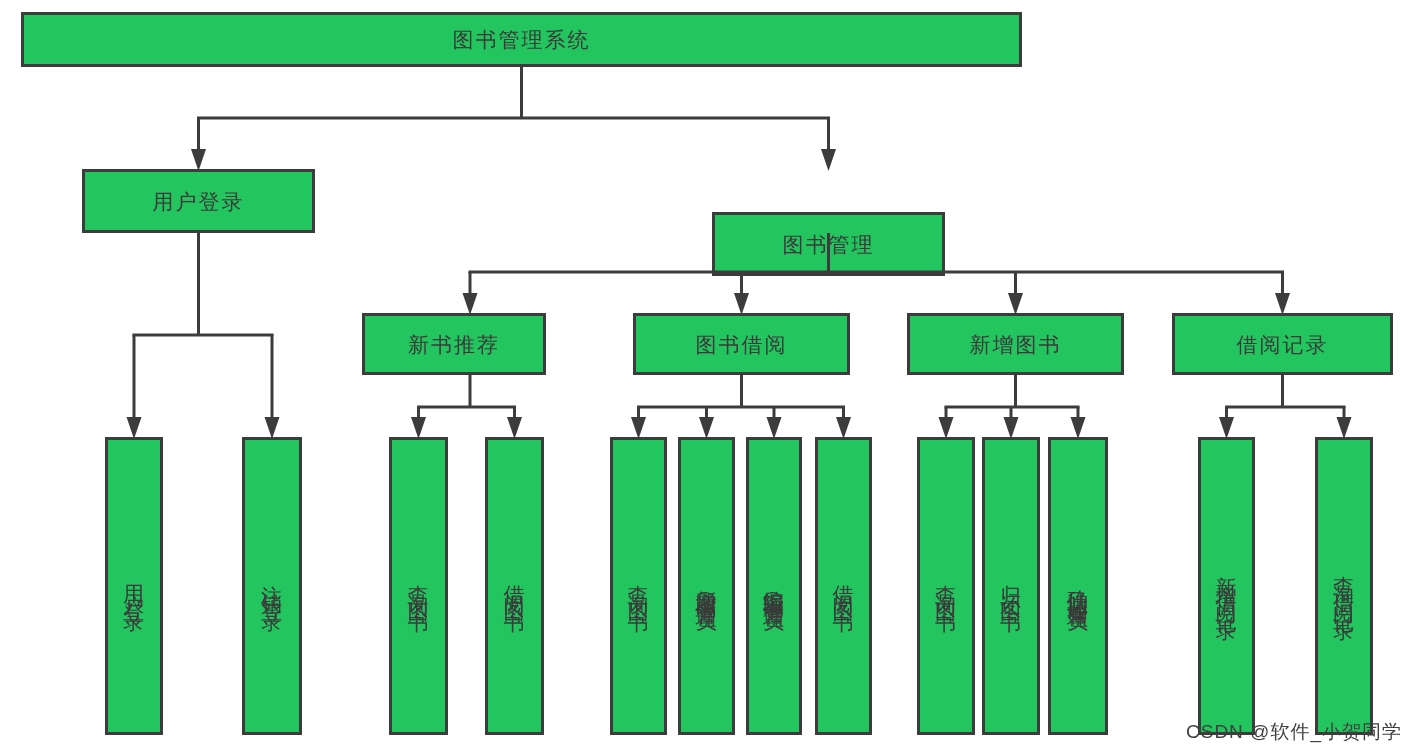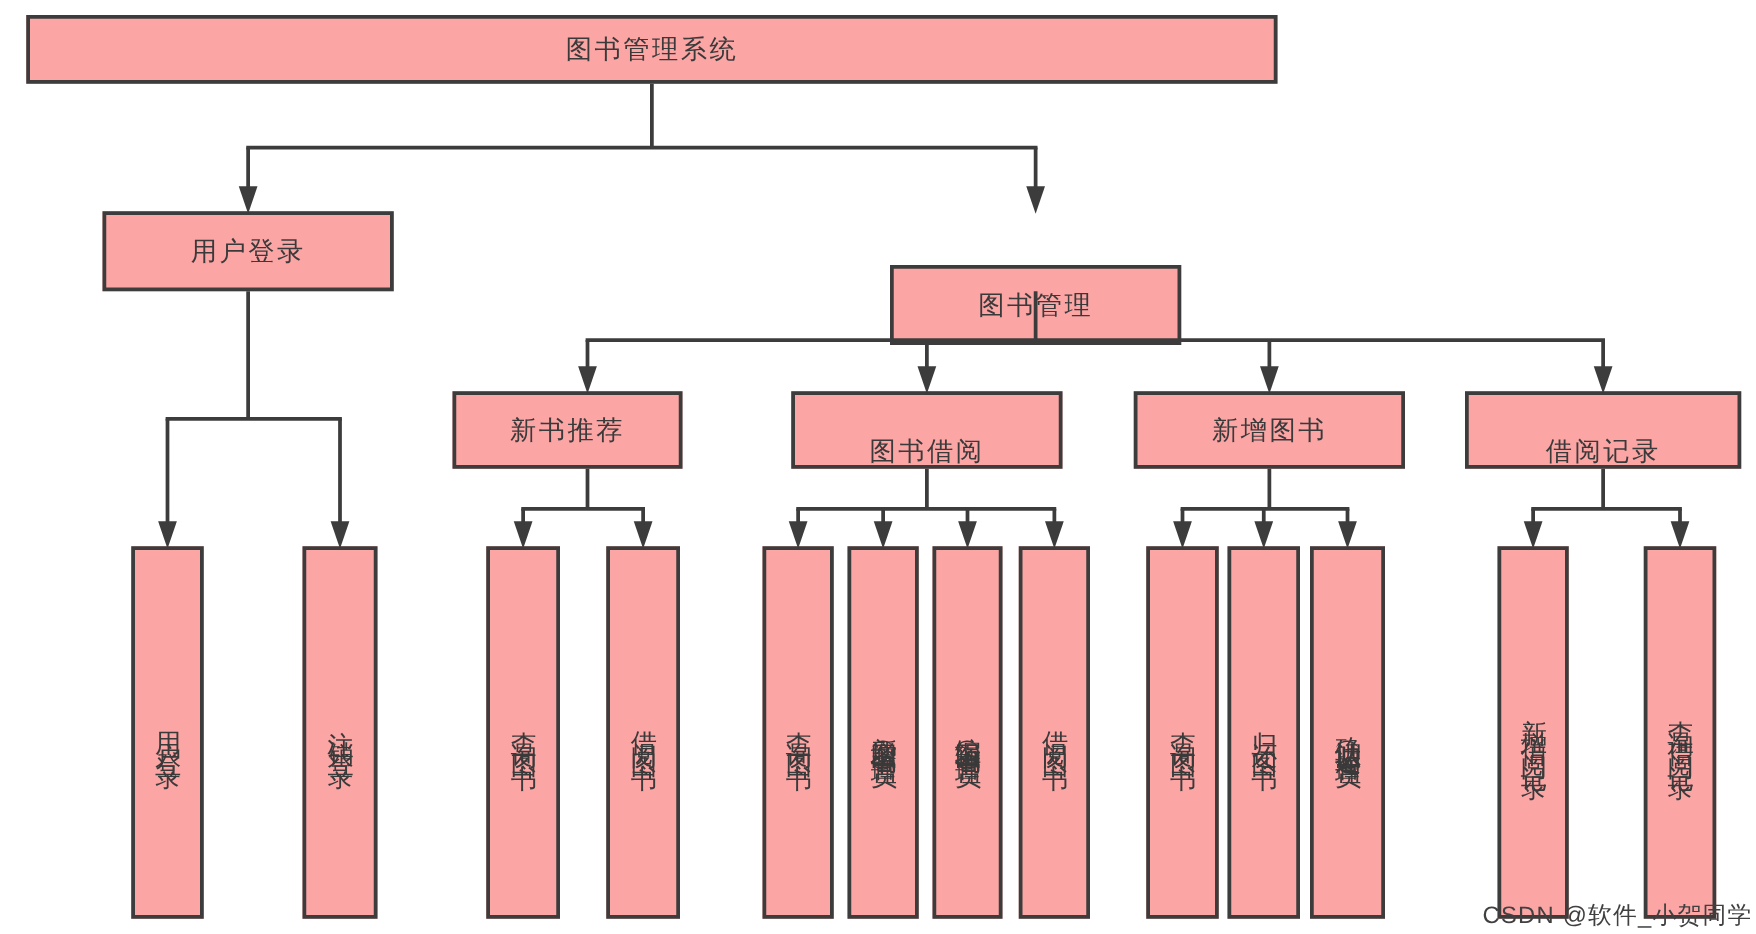--- a/index.html
+++ b/index.html
@@ -19,21 +19,21 @@
     position: absolute;
     left: 0; top: 0;
     width: 1405px;
     height: 747px;
     z-index: 2;
     pointer-events: none;
   }
   .node {
     position: absolute;
     box-sizing: border-box;
-    background: #fca5a5;
+    background: #22c55e;
     border: 3px solid #3c3c3c;
     display: flex;
     align-items: center;
     justify-content: center;
     z-index: 1;
   }
   .node .lbl {
     color: #3a3a3a;
     font-size: 21px;
     letter-spacing: 2px;
@@ -142,27 +142,27 @@
   <div class="node" style="left:82px; top:169px; width:233px; height:64px;">
     <span class="lbl">用户登录</span>
   </div>
   <div class="node" style="left:712px; top:169px; width:233px; height:64px;margin-top:43px;">
     <span class="lbl">图书管理</span>
   </div>
 
   <div class="node" style="left:362px; top:313px; width:184px; height:62px;">
     <span class="lbl">新书推荐</span>
   </div>
-  <div class="node" style="left:633px; top:313px; width:217px; height:62px;align-items:flex-end;">
+  <div class="node" style="left:633px; top:313px; width:217px; height:62px;">
     <span class="lbl">图书借阅</span>
   </div>
   <div class="node" style="left:907px; top:313px; width:217px; height:62px;">
     <span class="lbl">新增图书</span>
   </div>
-  <div class="node" style="left:1172px; top:313px; width:221px; height:62px;align-items:flex-end;">
+  <div class="node" style="left:1172px; top:313px; width:221px; height:62px;">
     <span class="lbl">借阅记录</span>
   </div>
 
   <div class="node leaf" style="left:105px; top:437px; width:58px; height:298px;">
     <span class="lbl">用户登录</span>
   </div>
   <div class="node leaf" style="left:242px; top:437px; width:60px; height:298px;">
     <span class="lbl">注销登录</span>
   </div>
 

